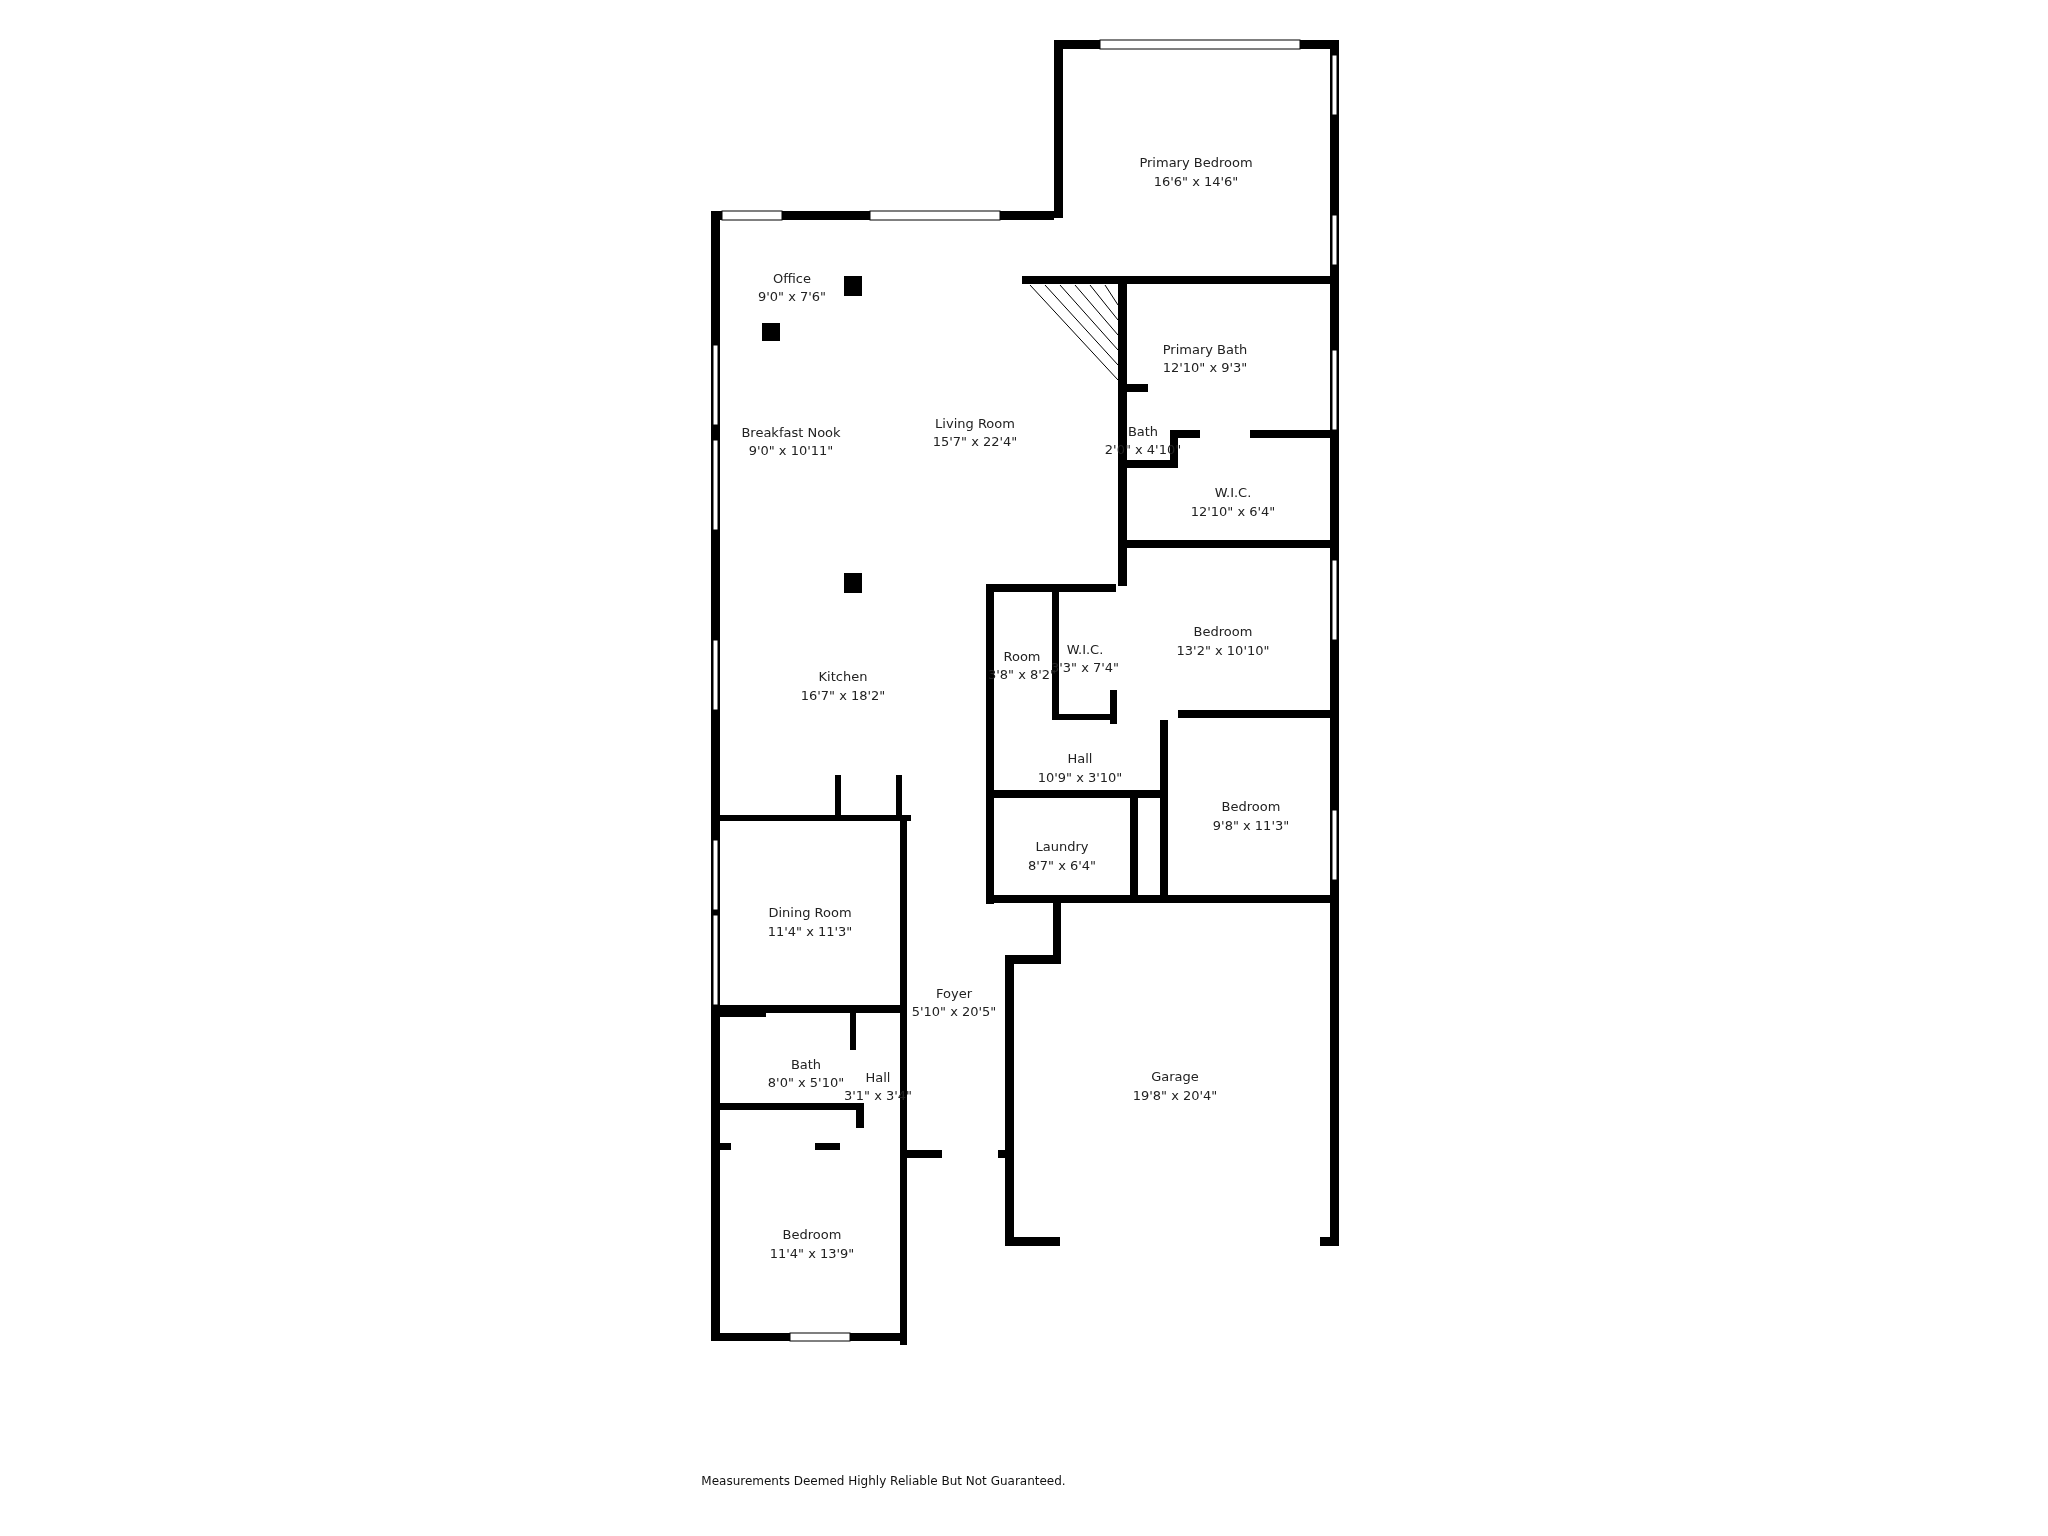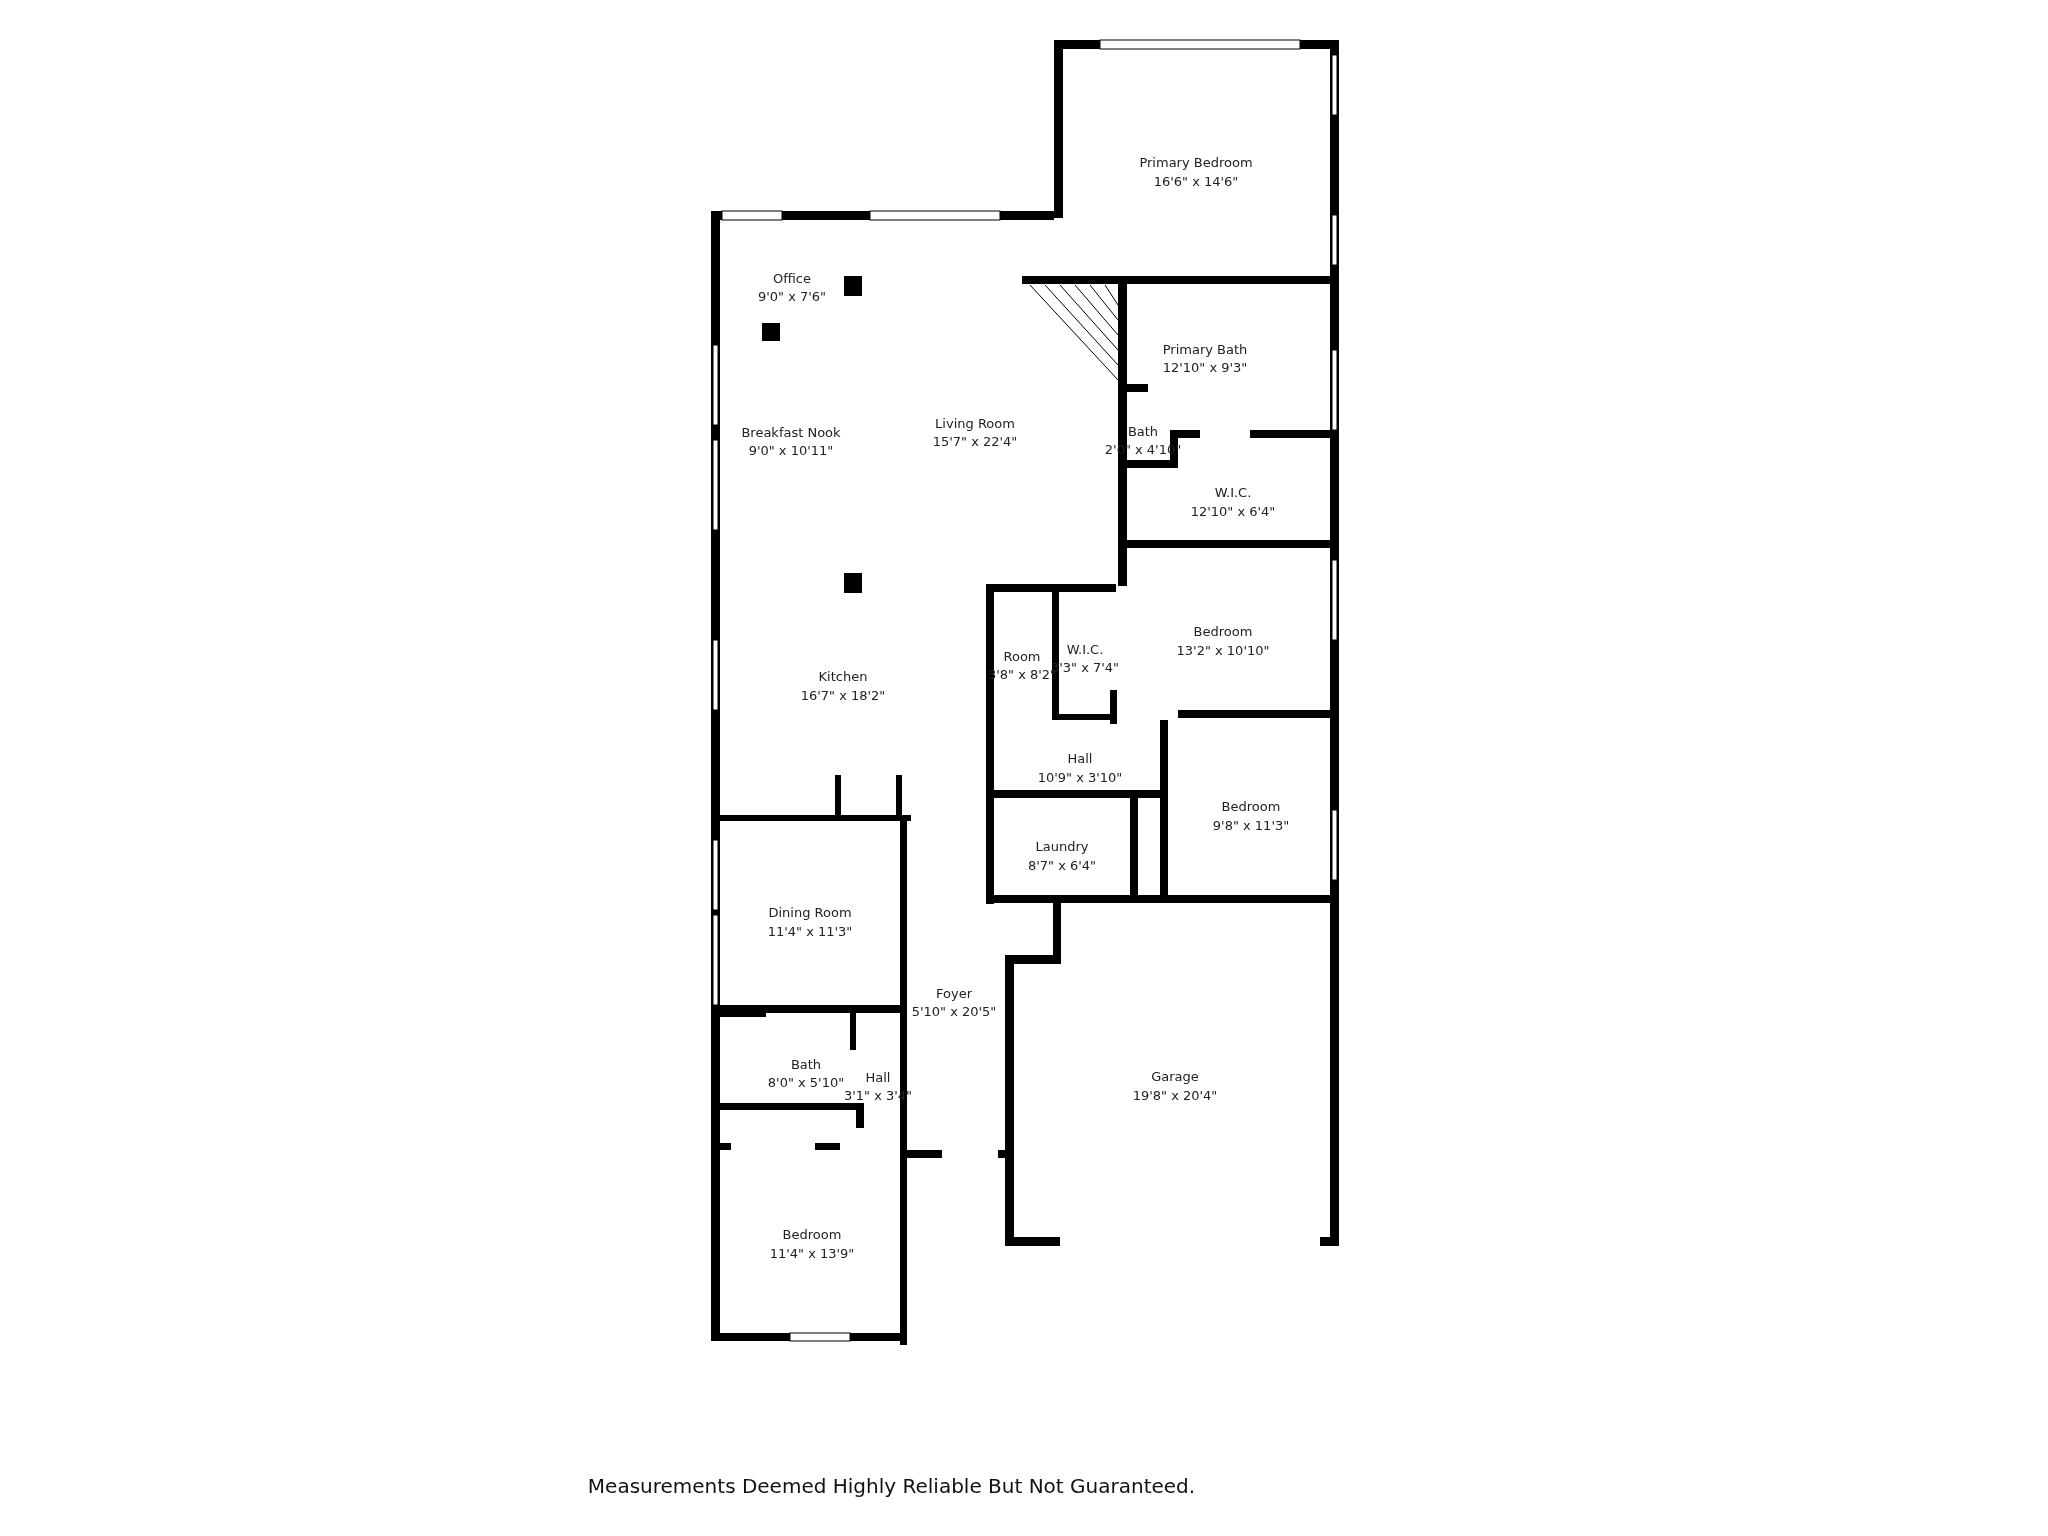--- a/index.html
+++ b/index.html
@@ -1,19 +1,19 @@
 <!DOCTYPE html>
 <html><head>
 <meta charset="utf-8">
 <style>
   html,body{margin:0;padding:0;background:#ffffff;}
   body{width:2048px;height:1536px;position:relative;overflow:hidden;font-family:"DejaVu Sans","Liberation Sans",sans-serif;}
   svg{position:absolute;left:0;top:0;}
   .lbl{font-family:"DejaVu Sans","Liberation Sans",sans-serif;font-size:13px;fill:#222;text-anchor:middle;}
-  .footer{position:absolute;left:16px;width:1751px;top:1474px;text-align:center;font-family:"DejaVu Sans","Liberation Sans",sans-serif;font-size:20px;color:#111;}
+  .footer{position:absolute;left:8px;width:1751px;top:1474px;text-align:center;font-family:"DejaVu Sans","Liberation Sans",sans-serif;font-size:12px;color:#111;}
 </style>
 </head>
 <body>
 
 <svg width="2048" height="1536" viewBox="0 0 2048 1536">
   <g fill="#000">
 
     <rect x="1054" y="40" width="9" height="178"></rect>
     <rect x="1054" y="40" width="285" height="9"></rect>
     <rect x="1330" y="40" width="9" height="1205"></rect>

